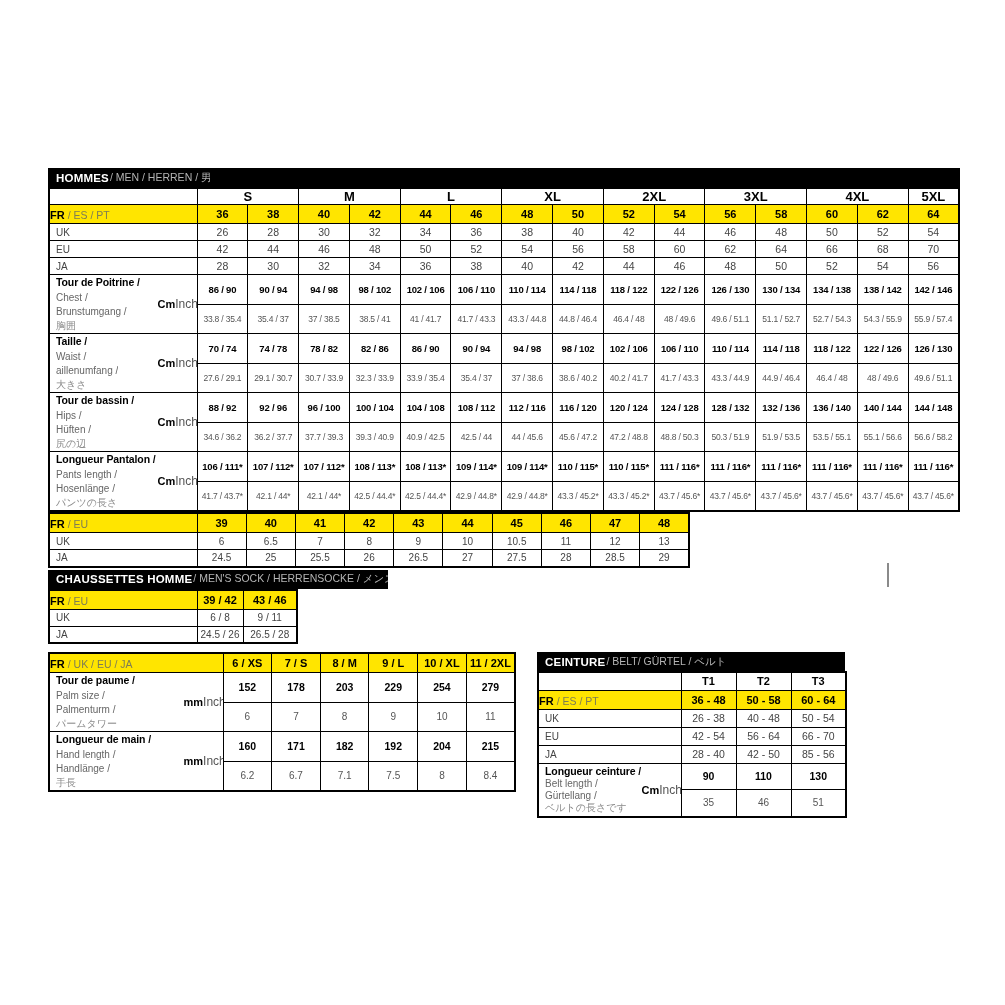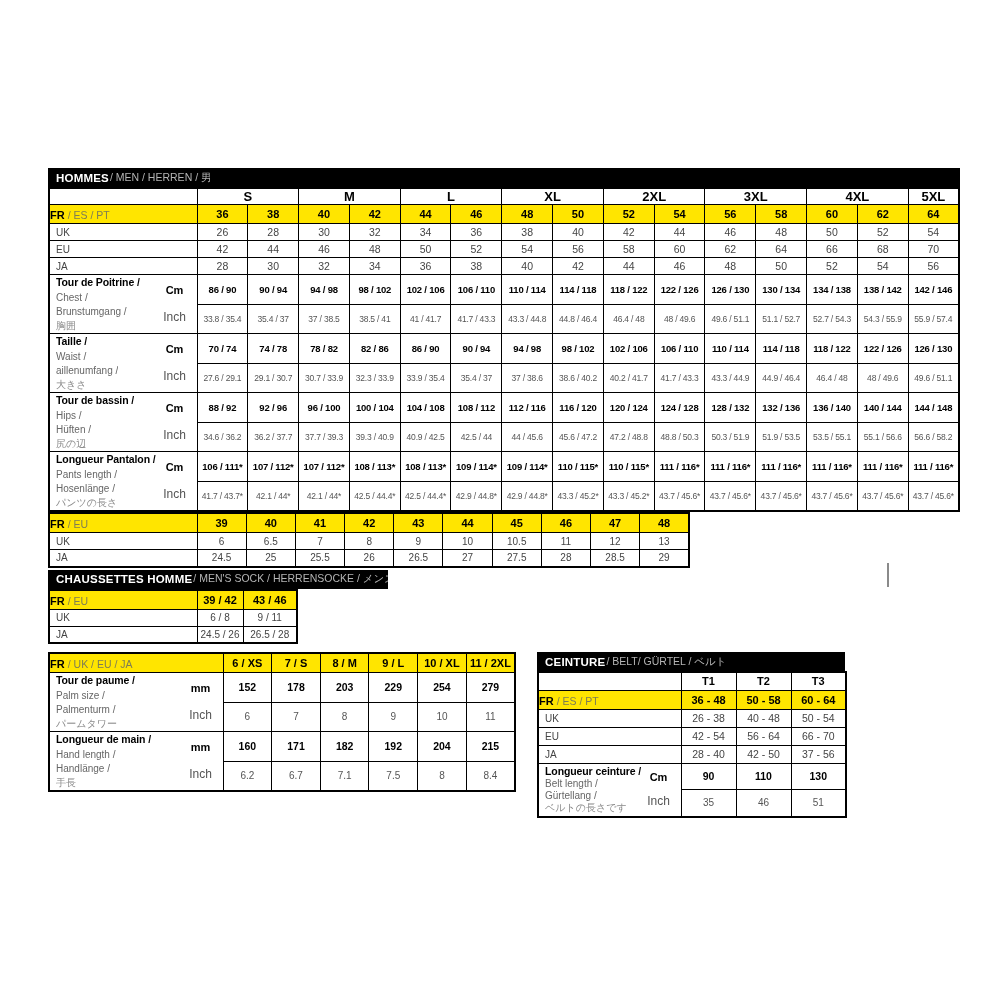--- a/index.html
+++ b/index.html
@@ -39,21 +39,21 @@
   .rval{color:#444;font-size:10.5px;}
 
   .mlabel{text-align:left !important;padding:2px 5px 2px 6px;}
   .mwrap{display:flex;justify-content:space-between;height:54px;}
   .mwrap.short{height:48px;}
   .mtext{display:flex;flex-direction:column;justify-content:space-between;
          line-height:1.12;overflow:hidden;}
   .fr-line{font-weight:bold;font-size:10.5px;color:#000;letter-spacing:-.1px;}
   .tr-line{color:#666;font-size:10px;}
   .ja-line{color:#8a8a8a;font-size:10px;}
-  .munits{display:flex;flex-direction:column;justify-content:space-around;
+  .munits{display:flex;justify-content:space-around;
           align-items:center;width:34px;flex:none;}
   .u-cm{font-weight:bold;font-size:11px;color:#000;}
   .u-inch{color:#555;font-size:12px;}
 
   .cmv{font-weight:bold;font-size:9.5px;color:#000;letter-spacing:-.2px;}
   .inv{color:#555;font-size:8.5px;letter-spacing:-.2px;}
   .shoes-tbl .rval,.socks-tbl .rval{font-size:10px;}
   .gloves-tbl .cmv,.belt-tbl .cmv{font-size:10.5px;letter-spacing:0;}
   .gloves-tbl .inv,.belt-tbl .inv{font-size:10px;letter-spacing:0;}
   .belt-tbl .yval,.belt-tbl .group{font-size:11px;}
@@ -576,21 +576,21 @@
               <tr class="h-b-thin">
                 <td class="rlab">EU</td>
                 <td class="rval">42 - 54</td>
                 <td class="rval">56 - 64</td>
                 <td class="rval">66 - 70</td>
               </tr>
               <tr class="h-b-thin">
                 <td class="rlab">JA</td>
                 <td class="rval">28 - 40</td>
                 <td class="rval">42 - 50</td>
-                <td class="rval">37 - 56</td>
+                <td class="rval">85 - 56</td>
               </tr>
               <tr class="h-b-half">
                 <td class="mlabel" rowspan="2">
                   <div class="mwrap short">
                     <div class="mtext">
                       <div class="fr-line">Longueur ceinture /</div>
                       <div class="tr-line">Belt length /</div>
                       <div class="tr-line">Gürtellang /</div>
                       <div class="ja-line">ベルトの長さです</div>
                     </div>

